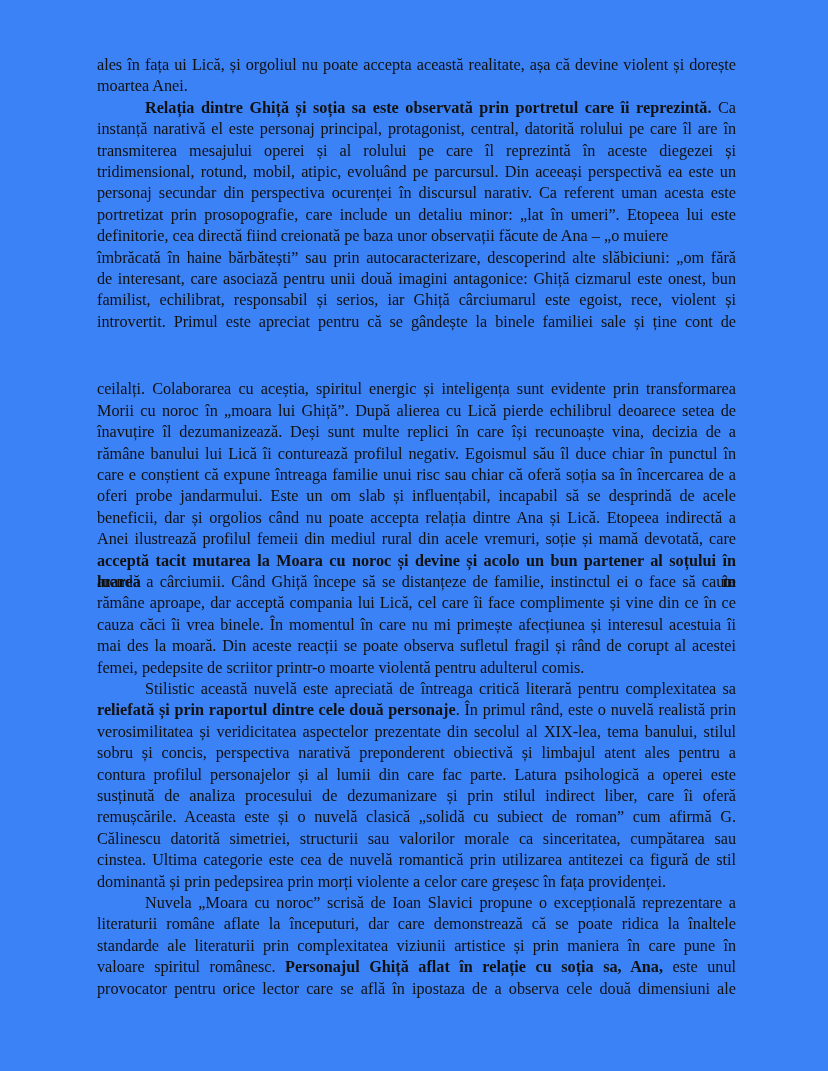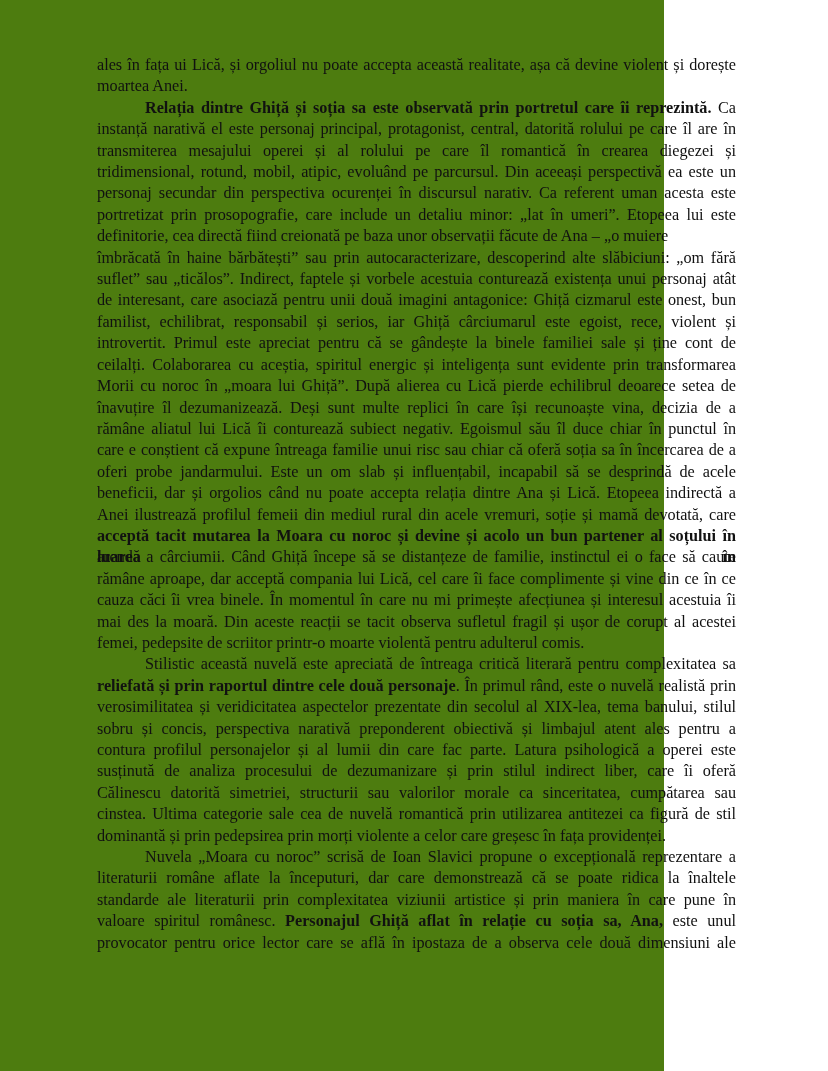--- a/index.html
+++ b/index.html
@@ -1,18 +1,18 @@
 <!DOCTYPE html>
 <html><head>
 <meta charset="utf-8">
 <style>
   html, body { margin: 0; padding: 0; background: #ffffff; }
   body { width: 828px; height: 1071px; overflow: hidden; position: relative; }
   .page {
-    position: absolute; left: 0; top: 0; width: 664px; height: 1071px; background: #4d7c0f;
+    position: absolute; left: 0; top: 0; width: 828px; height: 1071px; background: #3b82f6;
   }
   .text-block {
     position: absolute; left: 97px; top: 55px; width: 639px;
     font-family: "Liberation Serif", "DejaVu Serif", serif;
     font-size: 16.2px; line-height: 21.42px; color: #111111;
   }
   .line { display: block; white-space: nowrap; height: 21.42px; text-align: justify; text-align-last: justify; }
   .line.last { text-align: left; text-align-last: left; }
   .line.indent { padding-left: 48px; }
   .line span.b { font-weight: bold; }
@@ -32,60 +32,57 @@
         </div>
       </div>
       <div>
         <div class="line indent">
           <div class="seg" style="text-align: inherit; text-align-last: inherit;"><span class="b">Relația dintre Ghiță și soția sa este observată prin portretul care îi reprezintă.</span><span> Ca</span></div>
         </div>
         <div class="line">
           <div class="seg" style="text-align: inherit; text-align-last: inherit;"><span>instanță narativă el este personaj principal, protagonist, central, datorită rolului pe care îl are în</span></div>
         </div>
         <div class="line">
-          <div class="seg" style="text-align: inherit; text-align-last: inherit;"><span>transmiterea mesajului operei și al rolului pe care îl romantică în crearea diegezei și</span></div>
+          <div class="seg" style="text-align: inherit; text-align-last: inherit;"><span>transmiterea mesajului operei și al rolului pe care îl reprezintă în aceste diegezei și</span></div>
         </div>
         <div class="line">
           <div class="seg" style="text-align: inherit; text-align-last: inherit;"><span>tridimensional, rotund, mobil, atipic, evoluând pe parcursul. Din aceeași perspectivă ea este un</span></div>
         </div>
         <div class="line">
           <div class="seg" style="text-align: inherit; text-align-last: inherit;"><span>personaj secundar din perspectiva ocurenței în discursul narativ. Ca referent uman acesta este</span></div>
         </div>
         <div class="line">
           <div class="seg" style="text-align: inherit; text-align-last: inherit;"><span>portretizat prin prosopografie, care include un detaliu minor: „lat în umeri”. Etopeea lui este</span></div>
         </div>
         <div class="line last">
           <div class="seg" style="text-align: right; text-align-last: inherit;"><span>definitorie, cea directă fiind creionată pe baza unor observații făcute de Ana – „o muiere</span></div>
         </div>
         <div class="line">
           <div class="seg" style="text-align: inherit; text-align-last: inherit;"><span>îmbrăcată în haine bărbătești” sau prin autocaracterizare, descoperind alte slăbiciuni: „om fără</span></div>
         </div>
         <div class="line">
-          <div class="seg" style="text-align: inherit; text-align-last: inherit;"><span>suflet” sau „ticălos”. Indirect, faptele și vorbele acestuia conturează existența unui personaj atât</span></div>
-        </div>
-        <div class="line">
           <div class="seg" style="text-align: inherit; text-align-last: inherit;"><span>de interesant, care asociază pentru unii două imagini antagonice: Ghiță cizmarul este onest, bun</span></div>
         </div>
         <div class="line">
           <div class="seg" style="text-align: inherit; text-align-last: inherit;"><span>familist, echilibrat, responsabil și serios, iar Ghiță cârciumarul este egoist, rece, violent și</span></div>
         </div>
         <div class="line">
           <div class="seg" style="text-align: inherit; text-align-last: inherit;"><span>introvertit. Primul este apreciat pentru că se gândește la binele familiei sale și ține cont de</span></div>
         </div>
         <div class="line">
-          <div class="seg" style="text-align: inherit; text-align-last: inherit;"><span>ceilalți. Colaborarea cu aceștia, spiritul energic și inteligența sunt evidente prin transformarea</span></div>
+          <div class="seg" style="text-align: inherit; text-align-last: inherit; margin-top: 46px;"><span>ceilalți. Colaborarea cu aceștia, spiritul energic și inteligența sunt evidente prin transformarea</span></div>
         </div>
         <div class="line">
           <div class="seg" style="text-align: inherit; text-align-last: inherit;"><span>Morii cu noroc în „moara lui Ghiță”. După alierea cu Lică pierde echilibrul deoarece setea de</span></div>
         </div>
         <div class="line">
           <div class="seg" style="text-align: inherit; text-align-last: inherit;"><span>înavuțire îl dezumanizează. Deși sunt multe replici în care își recunoaște vina, decizia de a</span></div>
         </div>
         <div class="line">
-          <div class="seg" style="text-align: inherit; text-align-last: inherit;"><span>rămâne aliatul lui Lică îi conturează subiect negativ. Egoismul său îl duce chiar în punctul în</span></div>
+          <div class="seg" style="text-align: inherit; text-align-last: inherit;"><span>rămâne banului lui Lică îi conturează profilul negativ. Egoismul său îl duce chiar în punctul în</span></div>
         </div>
         <div class="line">
           <div class="seg" style="text-align: inherit; text-align-last: inherit;"><span>care e conștient că expune întreaga familie unui risc sau chiar că oferă soția sa în încercarea de a</span></div>
         </div>
         <div class="line">
           <div class="seg" style="text-align: inherit; text-align-last: inherit;"><span>oferi probe jandarmului. Este un om slab și influențabil, incapabil să se desprindă de acele</span></div>
         </div>
         <div class="line">
           <div class="seg" style="text-align: inherit; text-align-last: inherit;"><span>beneficii, dar și orgolios când nu poate accepta relația dintre Ana și Lică. Etopeea indirectă a</span></div>
         </div>
@@ -98,21 +95,21 @@
         <div class="line">
           <div class="seg" style="text-align: inherit; text-align-last: inherit;"><span>arendă a cârciumii. Când Ghiță începe să se distanțeze de familie, instinctul ei o face să caute</span></div>
         </div>
         <div class="line">
           <div class="seg" style="text-align: inherit; text-align-last: inherit;"><span>rămâne aproape, dar acceptă compania lui Lică, cel care îi face complimente și vine din ce în ce</span></div>
         </div>
         <div class="line">
           <div class="seg" style="text-align: inherit; text-align-last: inherit;"><span>cauza căci îi vrea binele. În momentul în care nu mi primește afecțiunea și interesul acestuia îi</span></div>
         </div>
         <div class="line">
-          <div class="seg" style="text-align: inherit; text-align-last: inherit;"><span>mai des la moară. Din aceste reacții se tacit observa sufletul fragil și ușor de corupt al acestei</span></div>
+          <div class="seg" style="text-align: inherit; text-align-last: inherit;"><span>mai des la moară. Din aceste reacții se poate observa sufletul fragil și rând de corupt al acestei</span></div>
         </div>
         <div class="line last">
           <div class="seg" style="text-align: inherit; text-align-last: inherit;"><span>femei, pedepsite de scriitor printr-o moarte violentă pentru adulterul comis.</span></div>
         </div>
       </div>
       <div>
         <div class="line indent">
           <div class="seg" style="text-align: inherit; text-align-last: inherit;"><span>Stilistic această nuvelă este apreciată de întreaga critică literară pentru complexitatea sa</span></div>
         </div>
         <div class="line">
@@ -124,24 +121,27 @@
         <div class="line">
           <div class="seg" style="text-align: inherit; text-align-last: inherit;"><span>sobru și concis, perspectiva narativă preponderent obiectivă și limbajul atent ales pentru a</span></div>
         </div>
         <div class="line">
           <div class="seg" style="text-align: inherit; text-align-last: inherit;"><span>contura profilul personajelor și al lumii din care fac parte. Latura psihologică a operei este</span></div>
         </div>
         <div class="line">
           <div class="seg" style="text-align: inherit; text-align-last: inherit;"><span>susținută de analiza procesului de dezumanizare și prin stilul indirect liber, care îi oferă</span></div>
         </div>
         <div class="line">
+          <div class="seg" style="text-align: inherit; text-align-last: inherit;"><span>remușcările. Aceasta este și o nuvelă clasică „solidă cu subiect de roman” cum afirmă G.</span></div>
+        </div>
+        <div class="line">
           <div class="seg" style="text-align: inherit; text-align-last: inherit;"><span>Călinescu datorită simetriei, structurii sau valorilor morale ca sinceritatea, cumpătarea sau</span></div>
         </div>
         <div class="line">
-          <div class="seg" style="text-align: inherit; text-align-last: inherit;"><span>cinstea. Ultima categorie sale cea de nuvelă romantică prin utilizarea antitezei ca figură de stil</span></div>
+          <div class="seg" style="text-align: inherit; text-align-last: inherit;"><span>cinstea. Ultima categorie este cea de nuvelă romantică prin utilizarea antitezei ca figură de stil</span></div>
         </div>
         <div class="line last">
           <div class="seg" style="text-align: inherit; text-align-last: inherit;"><span>dominantă și prin pedepsirea prin morți violente a celor care greșesc în fața providenței.</span></div>
         </div>
       </div>
       <div>
         <div class="line indent">
           <div class="seg" style="text-align: inherit; text-align-last: inherit;"><span>Nuvela „Moara cu noroc” scrisă de Ioan Slavici propune o excepțională reprezentare a</span></div>
         </div>
         <div class="line">

